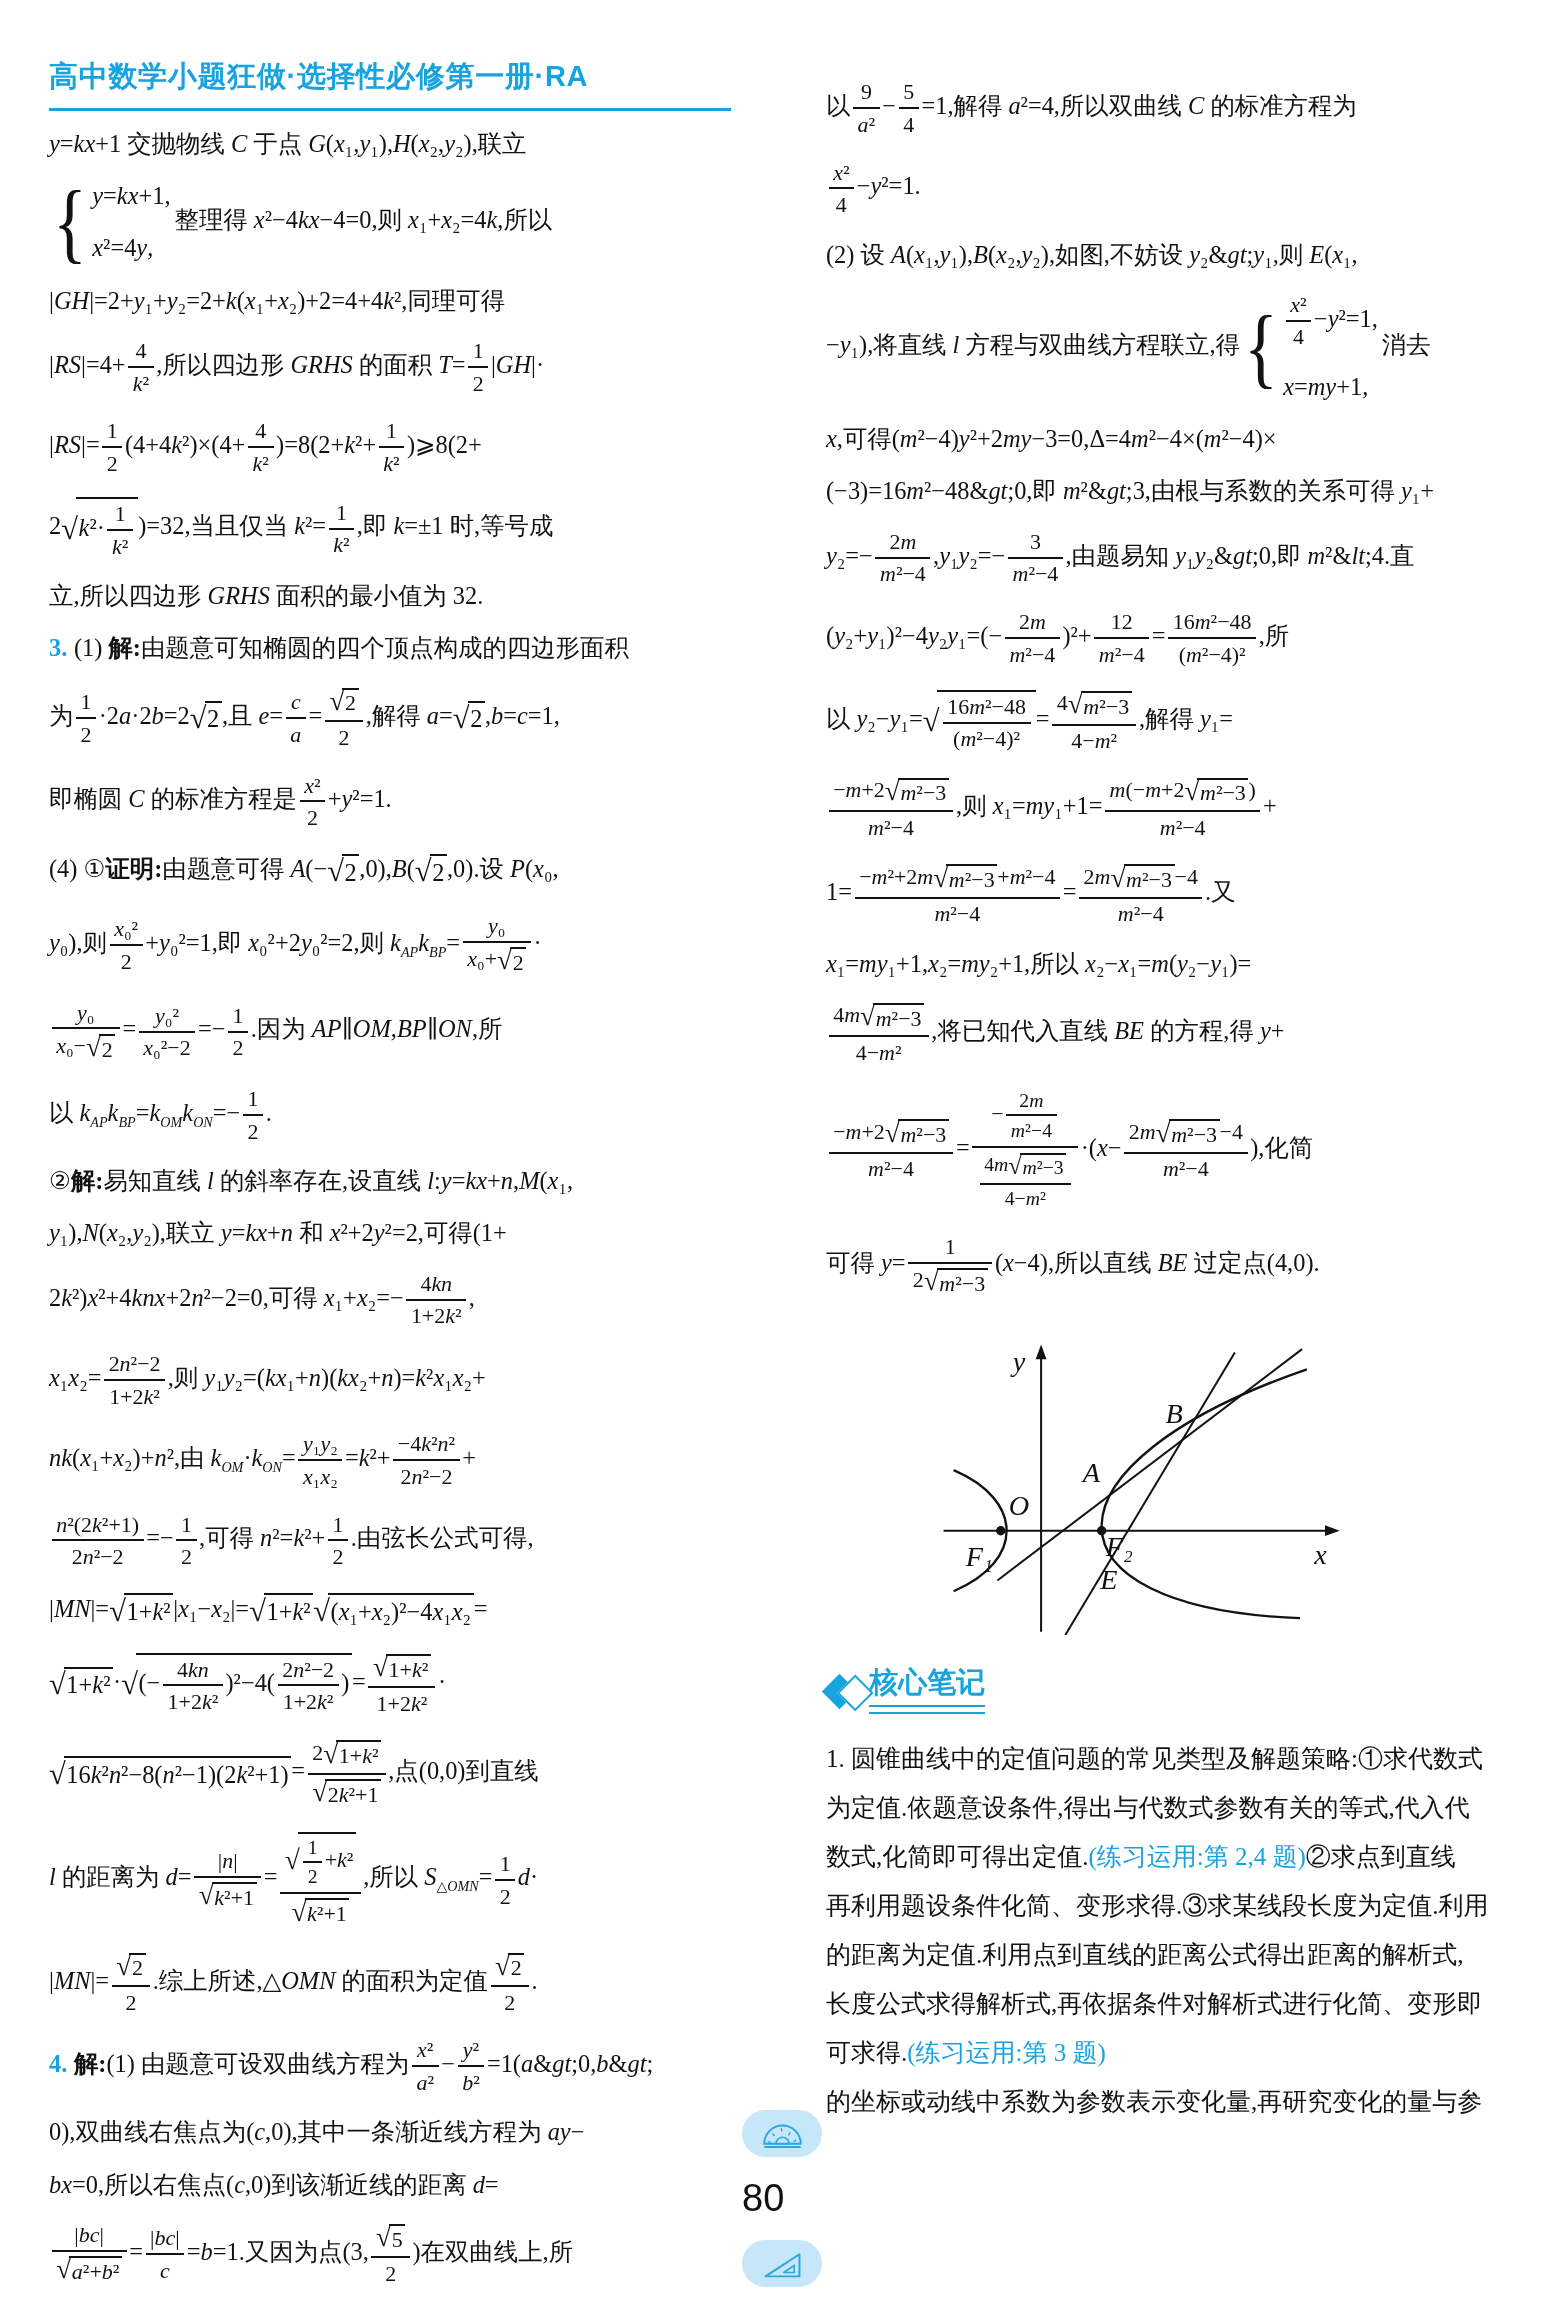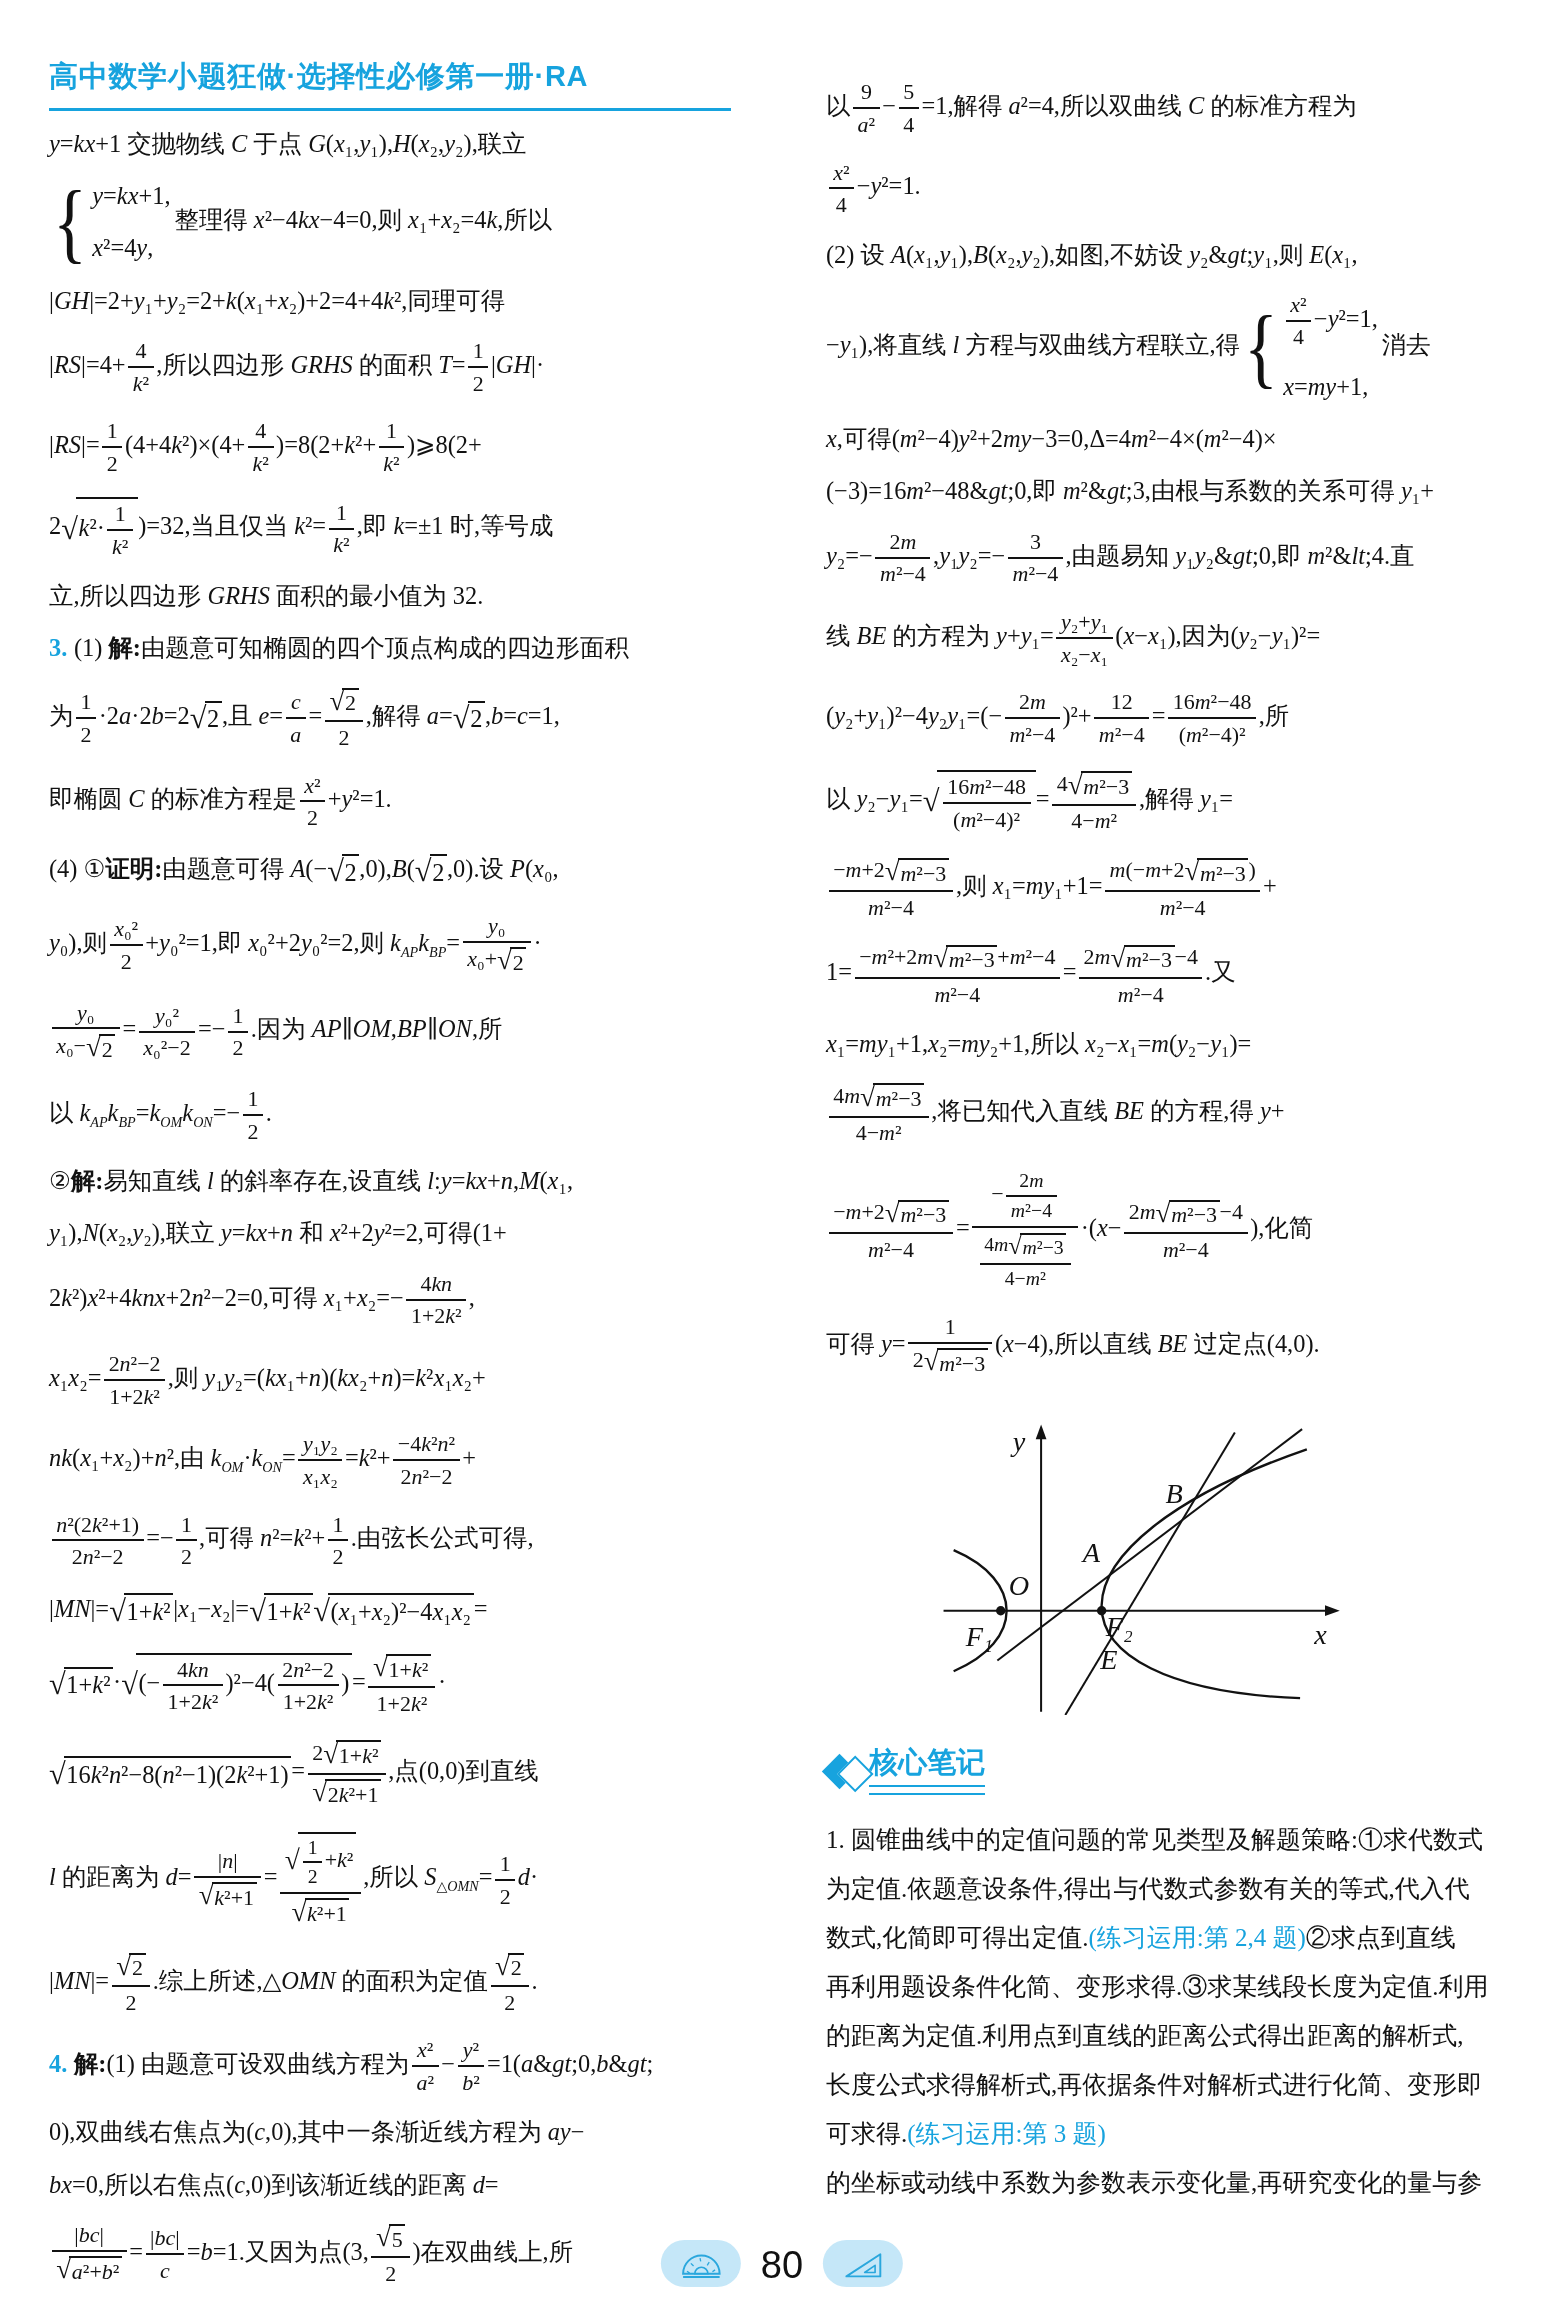--- a/index.html
+++ b/index.html
@@ -37,21 +37,21 @@
   
   .notes-header{display:flex;align-items:flex-end;margin:13px 0 28px 0;}
   .diamond-icon{position:relative;width:42px;height:42px;margin-right:1.3px;}
   .diamond-icon .d1{position:absolute;left:1.3px;top:6.6px;width:25px;height:25px;background:#17a3de;transform:rotate(45deg);}
   .diamond-icon .d2{position:absolute;left:16px;top:8px;width:22.4px;height:22.4px;background:#fff;border:2.6px solid #17a3de;transform:rotate(45deg);}
   .notes-title{font-size:29px;font-weight:bold;color:#17a3de;border-bottom:2px solid #17a3de;padding-bottom:5.3px;text-align:center;}
   .notes-title .inner{display:inline-block;border-bottom:2px solid #17a3de;padding-bottom:2px;}
   .notes .mline{font-size:25px;margin-bottom:16px;}
   
   .footer{position:absolute;left:50%;bottom:32px;transform:translateX(-50%);
-          display:flex;align-items:flex-end;gap:20px;}
+          display:flex;align-items:flex-start;gap:20px;flex-direction:column;}
   .pill{width:80px;height:47px;border-radius:24px;background:#c5e7f8;display:flex;align-items:center;justify-content:center;}
   .page-number{font-size:38px;color:#111;font-family:"Liberation Sans","DejaVu Sans",sans-serif;}
 </style>
 </head>
 <body>
 
 <div class="page">
 
   <div class="header">高中数学小题狂做·选择性必修第一册·RA</div>
 
@@ -101,21 +101,20 @@
         <div class="mline"><span>−<i>y</i>₁),将直线 <i>l</i> 方程与双曲线方程联立,得</span><span class="cases">
             <span class="brace">{</span>
             <span class="cl">
               <span><span class="fr"><span class="nu"><span><i>x</i>²</span></span><span class="de"><span>4</span></span></span><span>−<i>y</i>²=1,</span></span>
               <span><span><i>x</i>=<i>my</i>+1,</span></span>
             </span>
           </span><span>消去</span></div>
         <div class="mline"><span><i>x</i>,可得(<i>m</i>²−4)<i>y</i>²+2<i>my</i>−3=0,Δ=4<i>m</i>²−4×(<i>m</i>²−4)×</span></div>
         <div class="mline"><span>(−3)=16<i>m</i>²−48&amp;<i>gt</i>;0,即 <i>m</i>²&amp;<i>gt</i>;3,由根与系数的关系可得 <i>y</i>₁+</span></div>
         <div class="mline"><span><i>y</i>₂=−</span><span class="fr"><span class="nu"><span>2<i>m</i></span></span><span class="de"><span><i>m</i>²−4</span></span></span><span>,<i>y</i>₁<i>y</i>₂=−</span><span class="fr"><span class="nu"><span>3</span></span><span class="de"><span><i>m</i>²−4</span></span></span><span>,由题易知 <i>y</i>₁<i>y</i>₂&amp;<i>gt</i>;0,即 <i>m</i>²&amp;<i>lt</i>;4.直</span></div>
-        <div class="mline"><span>线 <i>BE</i> 的方程为 <i>y</i>+<i>y</i>₁=</span><span class="fr"><span class="nu"><span><i>y</i>₂+<i>y</i>₁</span></span><span class="de"><span><i>x</i>₂−<i>x</i>₁</span></span></span><span>(<i>x</i>−<i>x</i>₁),因为(<i>y</i>₂−<i>y</i>₁)²=</span></div>
         <div class="mline"><span>(<i>y</i>₂+<i>y</i>₁)²−4<i>y</i>₂<i>y</i>₁=(−</span><span class="fr"><span class="nu"><span>2<i>m</i></span></span><span class="de"><span><i>m</i>²−4</span></span></span><span>)²+</span><span class="fr"><span class="nu"><span>12</span></span><span class="de"><span><i>m</i>²−4</span></span></span><span>=</span><span class="fr"><span class="nu"><span>16<i>m</i>²−48</span></span><span class="de"><span>(<i>m</i>²−4)²</span></span></span><span>,所</span></div>
         <div class="mline"><span>以 <i>y</i>₂−<i>y</i>₁=</span><span class="sq"><span class="rad">√</span><span class="bar"><span class="fr"><span class="nu"><span>16<i>m</i>²−48</span></span><span class="de"><span>(<i>m</i>²−4)²</span></span></span></span></span><span>=</span><span class="fr"><span class="nu"><span>4</span><span class="sq"><span class="rad">√</span><span class="bar"><span><i>m</i>²−3</span></span></span></span><span class="de"><span>4−<i>m</i>²</span></span></span><span>,解得 <i>y</i>₁=</span></div>
         <div class="mline"><span class="fr"><span class="nu"><span>−<i>m</i>+2</span><span class="sq"><span class="rad">√</span><span class="bar"><span><i>m</i>²−3</span></span></span></span><span class="de"><span><i>m</i>²−4</span></span></span><span>,则 <i>x</i>₁=<i>my</i>₁+1=</span><span class="fr"><span class="nu"><span><i>m</i>(−<i>m</i>+2</span><span class="sq"><span class="rad">√</span><span class="bar"><span><i>m</i>²−3</span></span></span><span>)</span></span><span class="de"><span><i>m</i>²−4</span></span></span><span>+</span></div>
         <div class="mline"><span>1=</span><span class="fr"><span class="nu"><span>−<i>m</i>²+2<i>m</i></span><span class="sq"><span class="rad">√</span><span class="bar"><span><i>m</i>²−3</span></span></span><span>+<i>m</i>²−4</span></span><span class="de"><span><i>m</i>²−4</span></span></span><span>=</span><span class="fr"><span class="nu"><span>2<i>m</i></span><span class="sq"><span class="rad">√</span><span class="bar"><span><i>m</i>²−3</span></span></span><span>−4</span></span><span class="de"><span><i>m</i>²−4</span></span></span><span>.又</span></div>
         <div class="mline"><span><i>x</i>₁=<i>my</i>₁+1,<i>x</i>₂=<i>my</i>₂+1,所以 <i>x</i>₂−<i>x</i>₁=<i>m</i>(<i>y</i>₂−<i>y</i>₁)=</span></div>
         <div class="mline"><span class="fr"><span class="nu"><span>4<i>m</i></span><span class="sq"><span class="rad">√</span><span class="bar"><span><i>m</i>²−3</span></span></span></span><span class="de"><span>4−<i>m</i>²</span></span></span><span>,将已知代入直线 <i>BE</i> 的方程,得 <i>y</i>+</span></div>
         <div class="mline"><span class="fr"><span class="nu"><span>−<i>m</i>+2</span><span class="sq"><span class="rad">√</span><span class="bar"><span><i>m</i>²−3</span></span></span></span><span class="de"><span><i>m</i>²−4</span></span></span><span>=</span><span class="fr"><span class="nu"><span>−</span><span class="fr"><span class="nu"><span>2<i>m</i></span></span><span class="de"><span><i>m</i>²−4</span></span></span></span><span class="de"><span class="fr"><span class="nu"><span>4<i>m</i></span><span class="sq"><span class="rad">√</span><span class="bar"><span><i>m</i>²−3</span></span></span></span><span class="de"><span>4−<i>m</i>²</span></span></span></span></span><span>·(<i>x</i>−</span><span class="fr"><span class="nu"><span>2<i>m</i></span><span class="sq"><span class="rad">√</span><span class="bar"><span><i>m</i>²−3</span></span></span><span>−4</span></span><span class="de"><span><i>m</i>²−4</span></span></span><span>),化简</span></div>
         <div class="mline"><span>可得 <i>y</i>=</span><span class="fr"><span class="nu"><span>1</span></span><span class="de"><span>2</span><span class="sq"><span class="rad">√</span><span class="bar"><span><i>m</i>²−3</span></span></span></span></span><span>(<i>x</i>−4),所以直线 <i>BE</i> 过定点(4,0).</span></div>
       </div>
 

